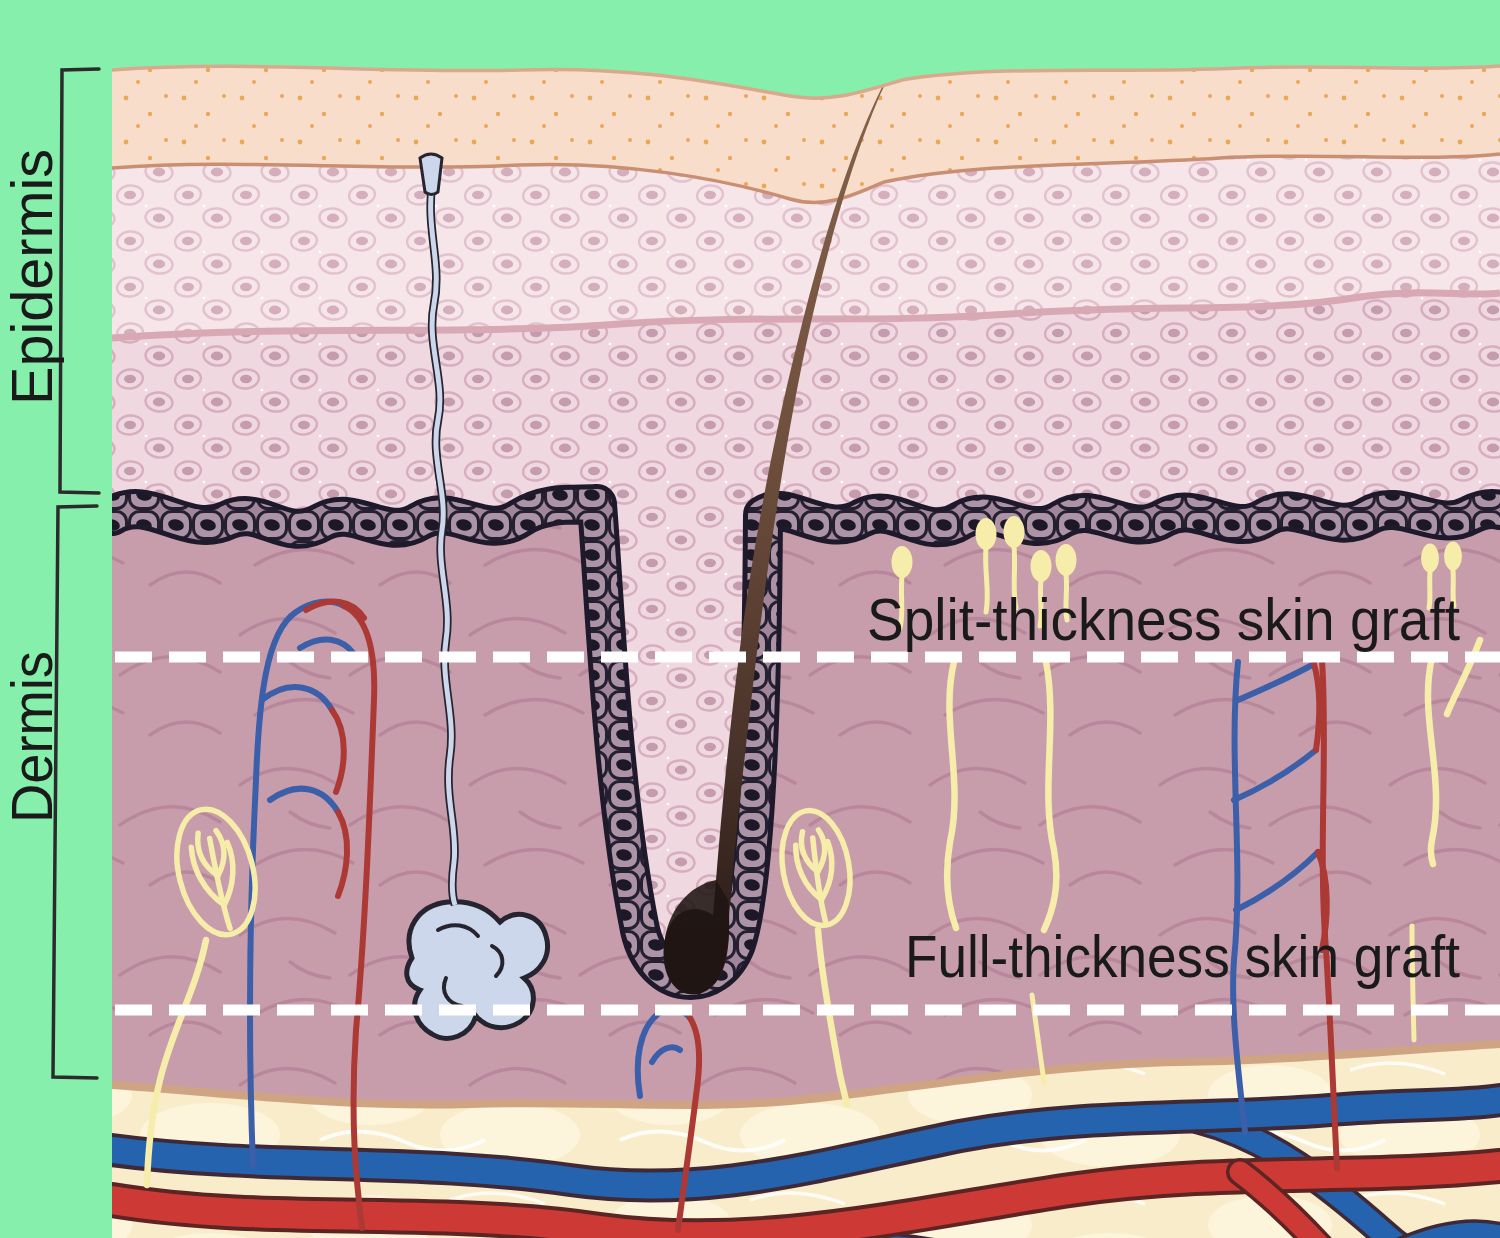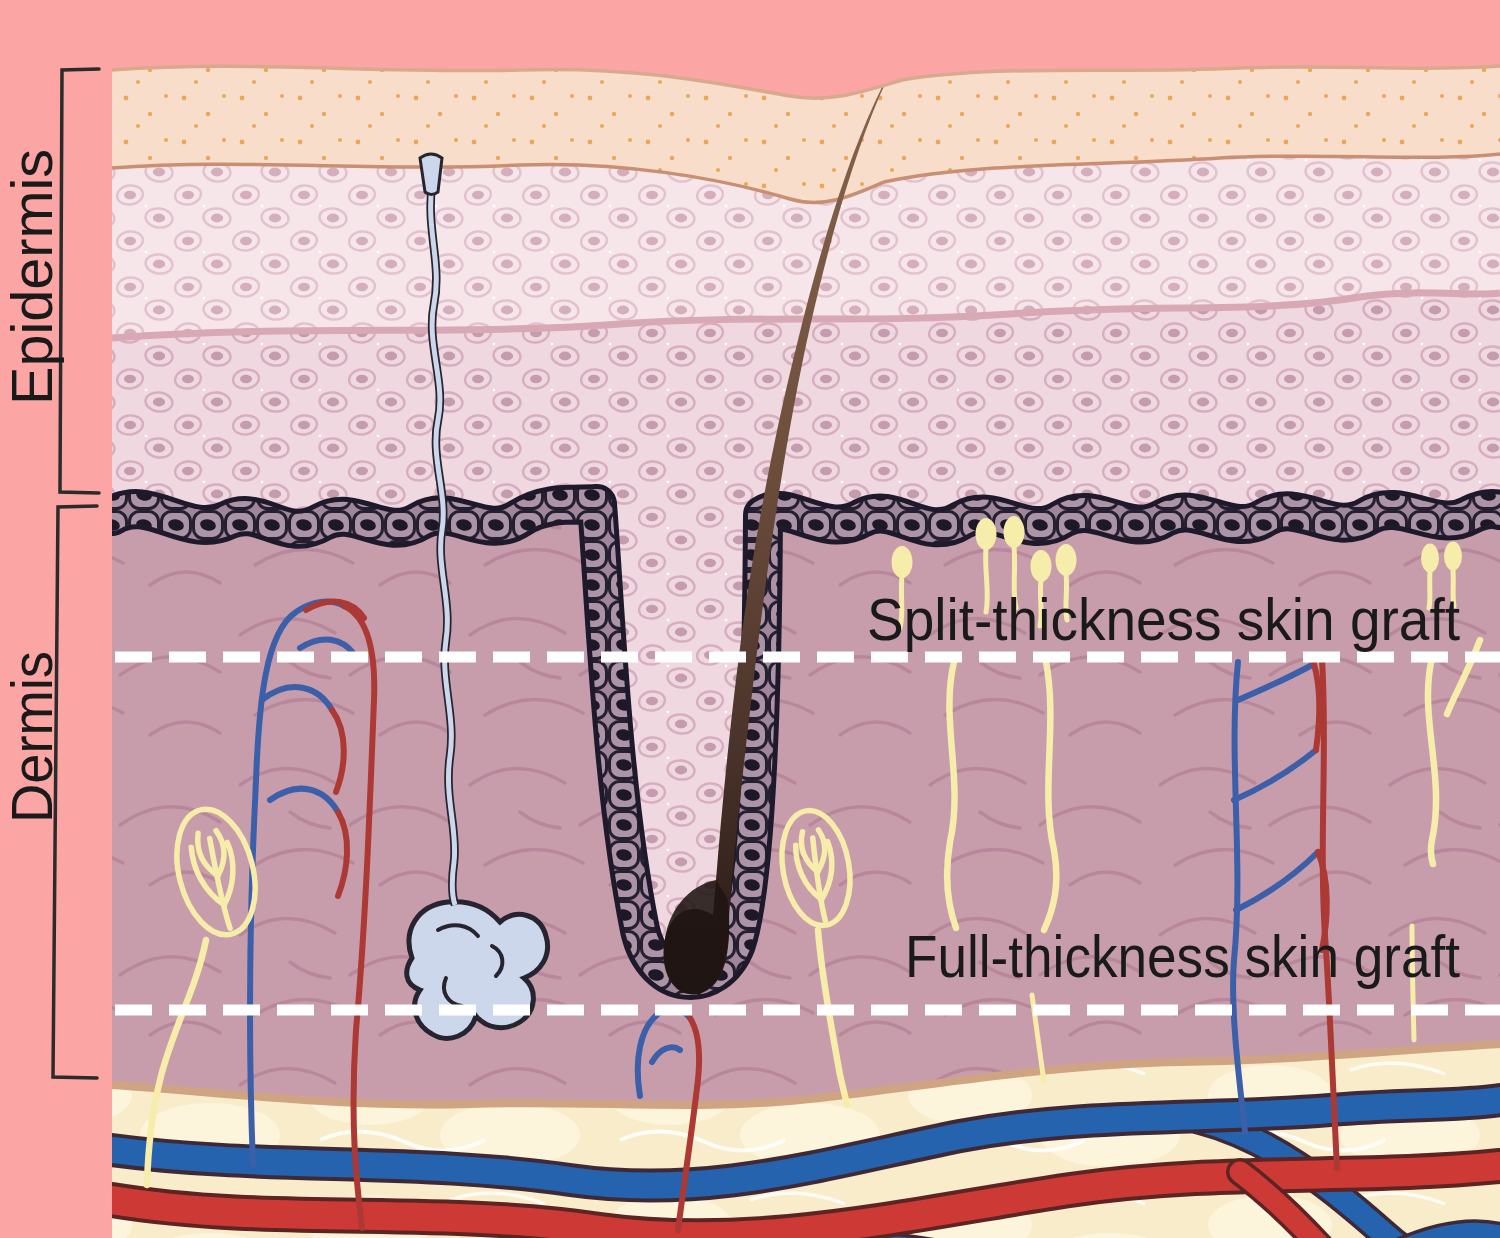--- a/index.html
+++ b/index.html
@@ -1,16 +1,16 @@
 <!DOCTYPE html>
 <html><head>
 <meta charset="utf-8">
 <style>
   html,body{margin:0;padding:0;background:#ffffff;}
-  .stage{position:relative;width:1500px;height:1238px;background:#fca5a5;overflow:hidden;
+  .stage{position:relative;width:1500px;height:1238px;background:#86efac;overflow:hidden;
          font-family:"Liberation Sans", sans-serif;}
   svg{display:block}
   text{font-family:"Liberation Sans", sans-serif;}
 </style>
 </head>
 <body>
 
 <div class="stage">
 <svg width="1500" height="1238" viewBox="0 0 1500 1238">
   <defs>

